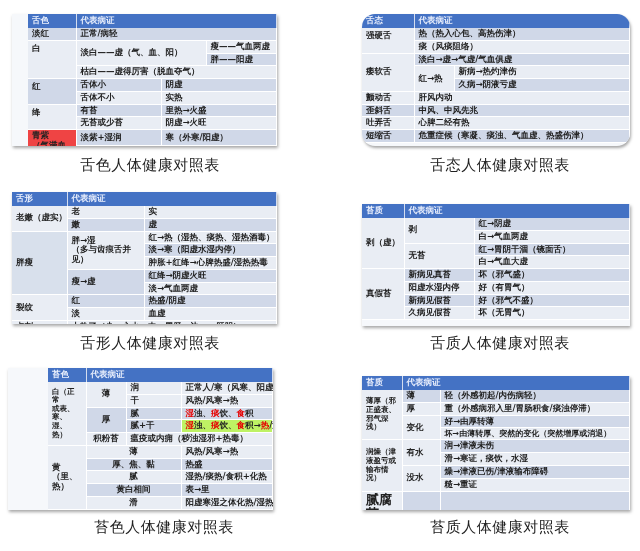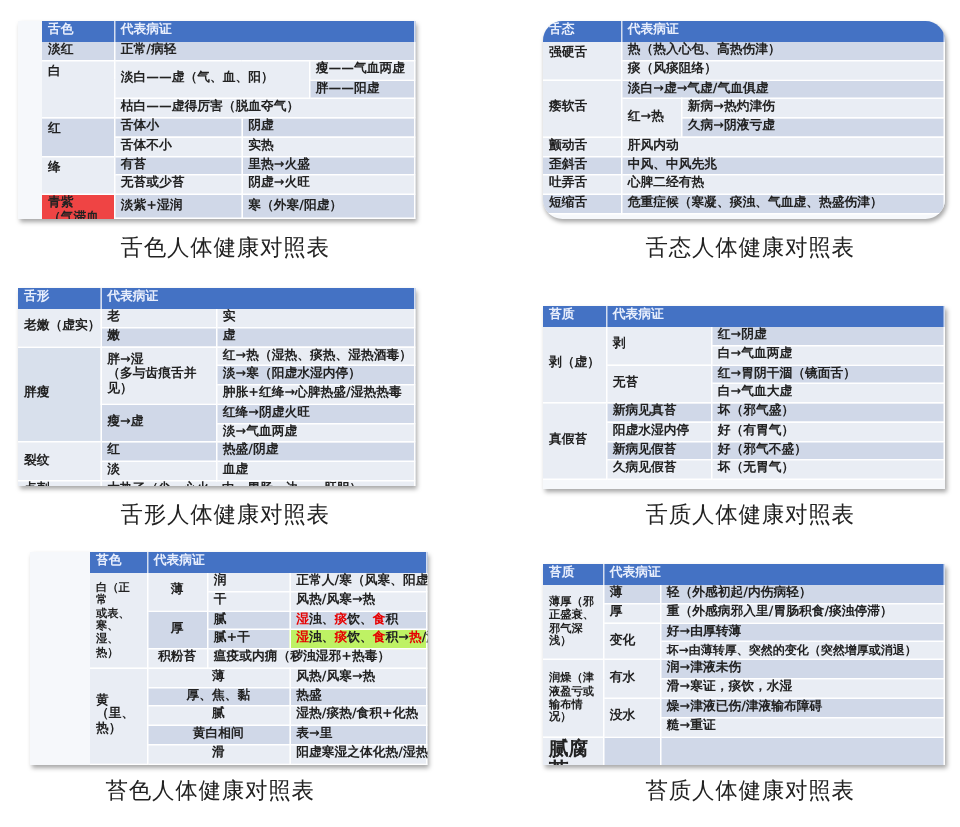--- a/index.html
+++ b/index.html
@@ -272,21 +272,21 @@
         <td class="s">久病见假苔</td>
         <td class="s">坏（无胃气）</td>
       </tr>
     </tbody>
       </table>
   </div>
   <div class="caption" style="left:360px;top:334px;">舌质人体健康对照表</div>
 </div>
 
 <div class="panel">
-  <div class="card" style="left:20px;top:368px;width:265px;height:142px;padding-left:40px;">
+  <div class="card" style="left:8px;top:368px;width:265px;height:142px;padding-left:40px;">
     <table>
       <colgroup>
           <col style="width:38px">
           <col style="width:40px">
           <col style="width:55px">
           <col>
         </colgroup>
       <tbody>
           <tr>
         <th>苔色</th>
@@ -342,21 +342,21 @@
       <tr class="o">
         <td class="k" rowspan="2" style="white-space:pre-line;background:#d0d8e8">灰黑
 （寒、热）</td>
         <td class="s" colspan="2">润</td>
         <td class="s">寒</td>
       </tr>
 
     </tbody>
       </table>
   </div>
-  <div class="caption" style="left:0;top:518px;">苔色人体健康对照表</div>
+  <div class="caption" style="left:24px;top:518px;">苔色人体健康对照表</div>
 </div>
 
 <div class="panel">
   <div class="card" style="left:362px;top:376px;width:268px;height:134px;">
     <table>
       <colgroup>
           <col style="width:40px">
           <col style="width:38px">
           <col>
         </colgroup>

